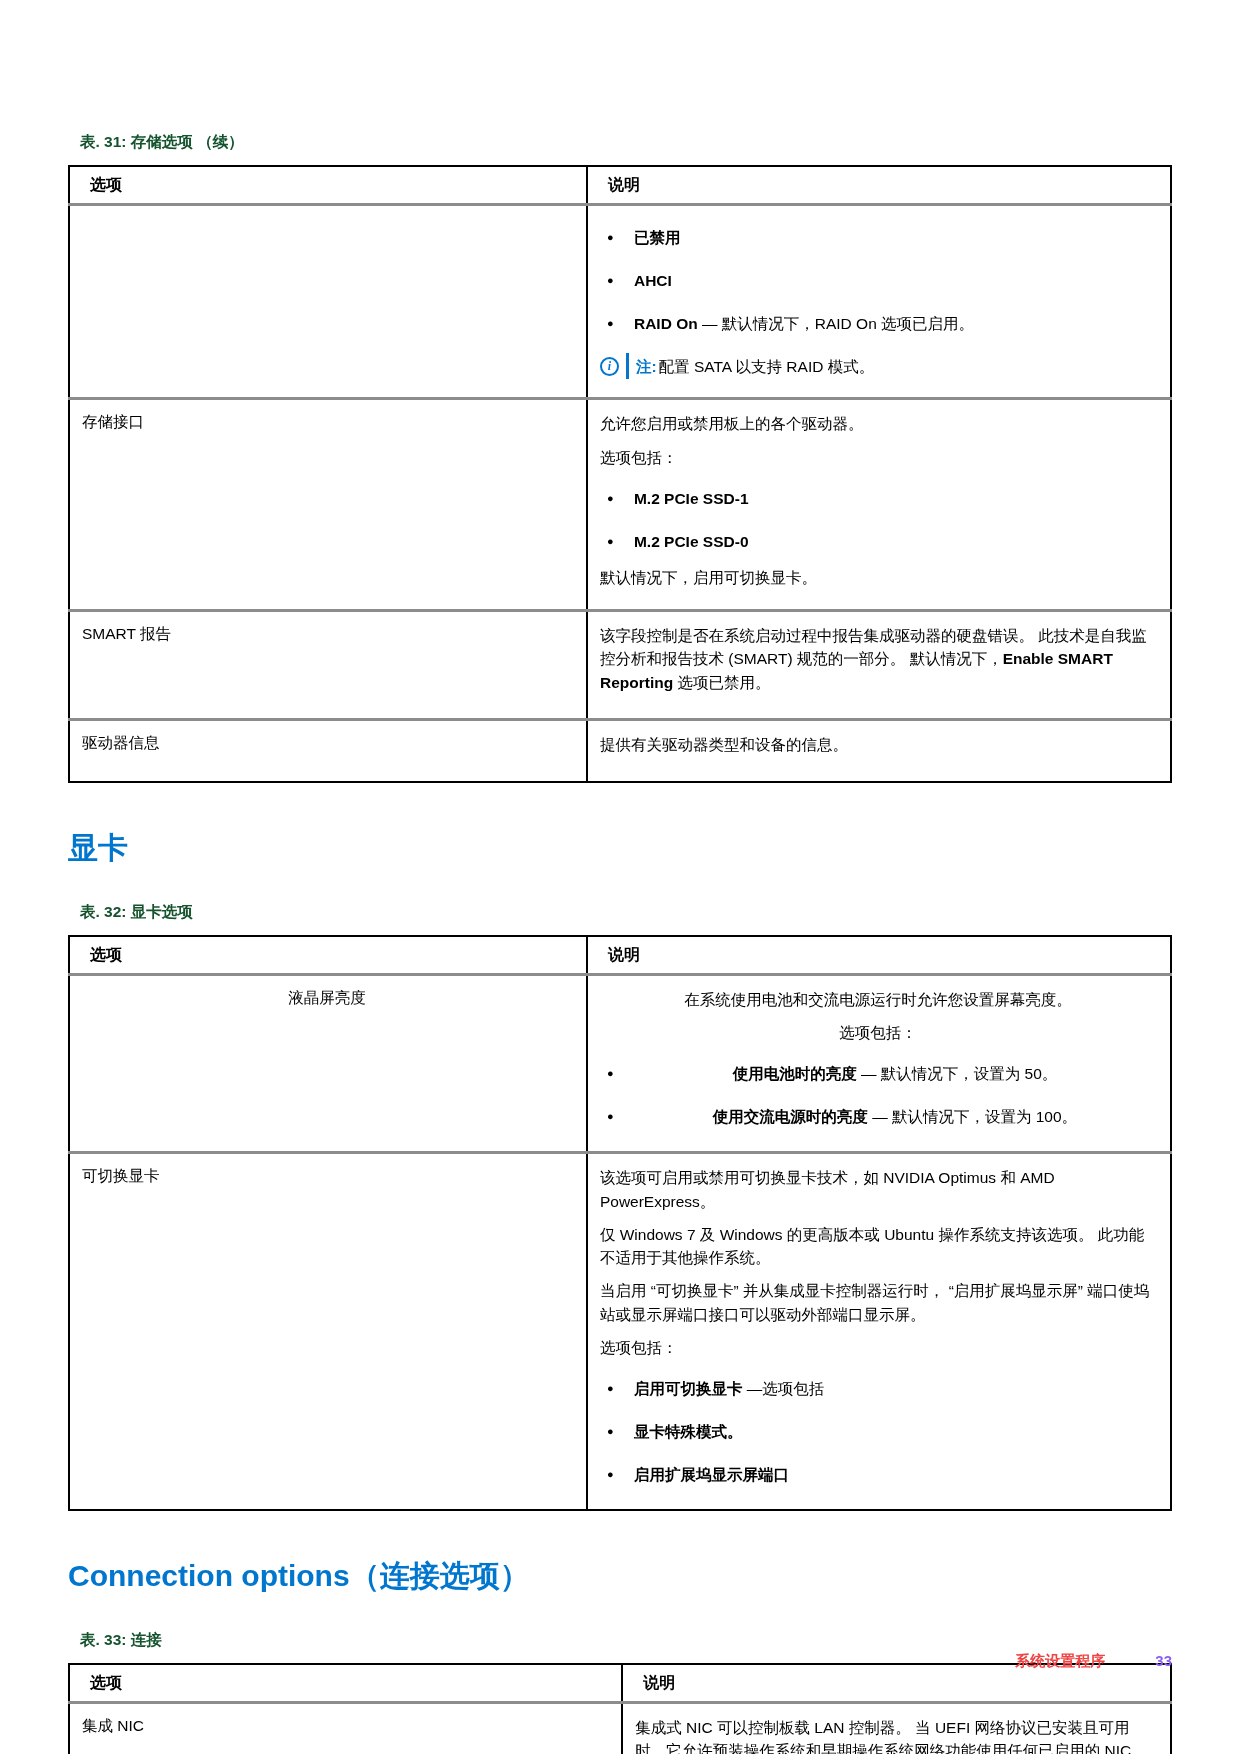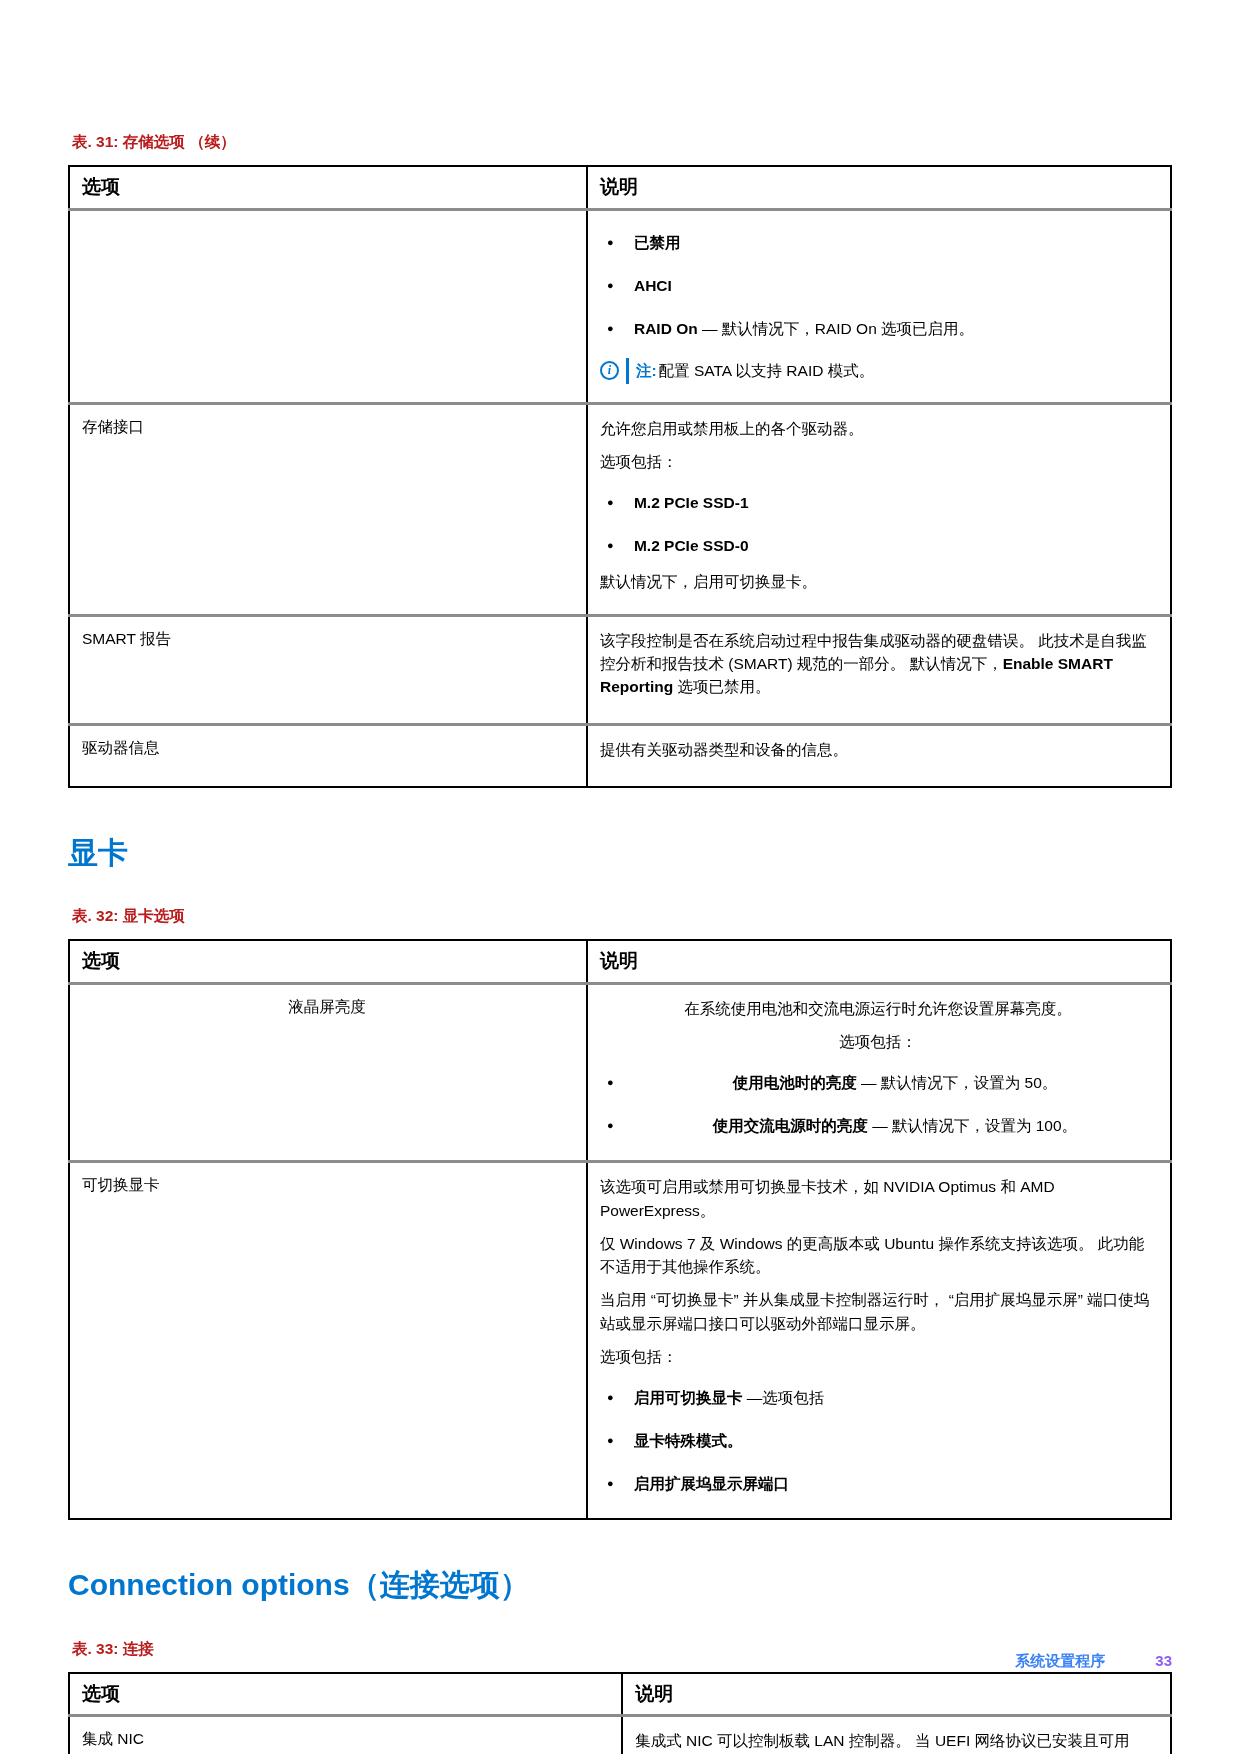--- a/index.html
+++ b/index.html
@@ -2,25 +2,25 @@
 <html><head>
 <meta charset="utf-8">
 <style>
   html,body{margin:0;padding:0;}
   body{
     width:1240px;height:1754px;background:#ffffff;position:relative;
     font-family:"Liberation Sans","DejaVu Sans",sans-serif;color:#000;
     font-size:15px;line-height:1.5;
   }
   .content{position:absolute;left:68px;top:0;width:1104px;padding-top:130px;}
-  .caption{color:#b91c1c;font-weight:bold;font-size:15.5px;margin:0 0 12px 4px;}
+  .caption{color:#14532d;font-weight:bold;font-size:15.5px;margin:0 0 12px 12px;}
   .section-heading{color:#0076CE;font-weight:bold;font-size:30px;line-height:1.15;margin:0;}
   table{width:100%;border-collapse:collapse;border:2px solid #000;table-layout:fixed;}
   th{
-    text-align:left;font-size:19px;font-weight:bold;padding:6px 12px;
+    text-align:left;font-size:16px;font-weight:bold;padding:6px 20px;
     border-bottom:2px solid #000;height:22px;vertical-align:middle;
   }
   th+th,td+td{border-left:2px solid #000;}
   tr+tr>td{border-top:3px solid #8c8c8c;}
   td{vertical-align:top;padding:2px 14px 10px 12px;font-size:15.5px;}
   td.label-cell{font-weight:normal;padding-top:10px;}
   .cell p{margin:10px 0;}
   ul.opts{list-style:none;margin:11px 0;padding:0;}
   ul.opts li{padding-left:34px;position:relative;line-height:27px;margin-top:16px;}
   ul.opts li::before{content:"\25CF";position:absolute;left:7px;top:0;font-size:11px;}
@@ -33,21 +33,21 @@
   }
   .note-bar{flex:0 0 auto;width:3px;height:26px;background:#0076CE;}
   .note-label{color:#0076CE;font-weight:bold;margin-right:2px;}
   .mt-h1a{margin-top:48px;}
   .mt-cap{margin-top:34px;}
   .t33{border-bottom:4px solid #8c8c8c;}
   .footer{
     position:absolute;top:1650px;right:68px;display:flex;gap:50px;
     font-weight:bold;font-size:15px;
   }
-  .footer-section{color:#3b82f6;}
+  .footer-section{color:#ef4444;}
   .footer-page{color:#8b5cf6;}
   
   tr.h140>td{height:140px;} tr.h170>td{height:170px;} tr.h86>td{height:86px;margin-left:40px;}
   tr.h40>td{height:40px;} tr.h142>td{height:142px;text-align:center;} tr.h298>td{height:298px;}
   tr.h172>td{height:172px;}
   col.c47{width:47%;} col.c53{width:53%;} col.c50a{width:50.2%;} col.c50b{width:49.8%;}
 </style>
 </head>
 <body>
 

